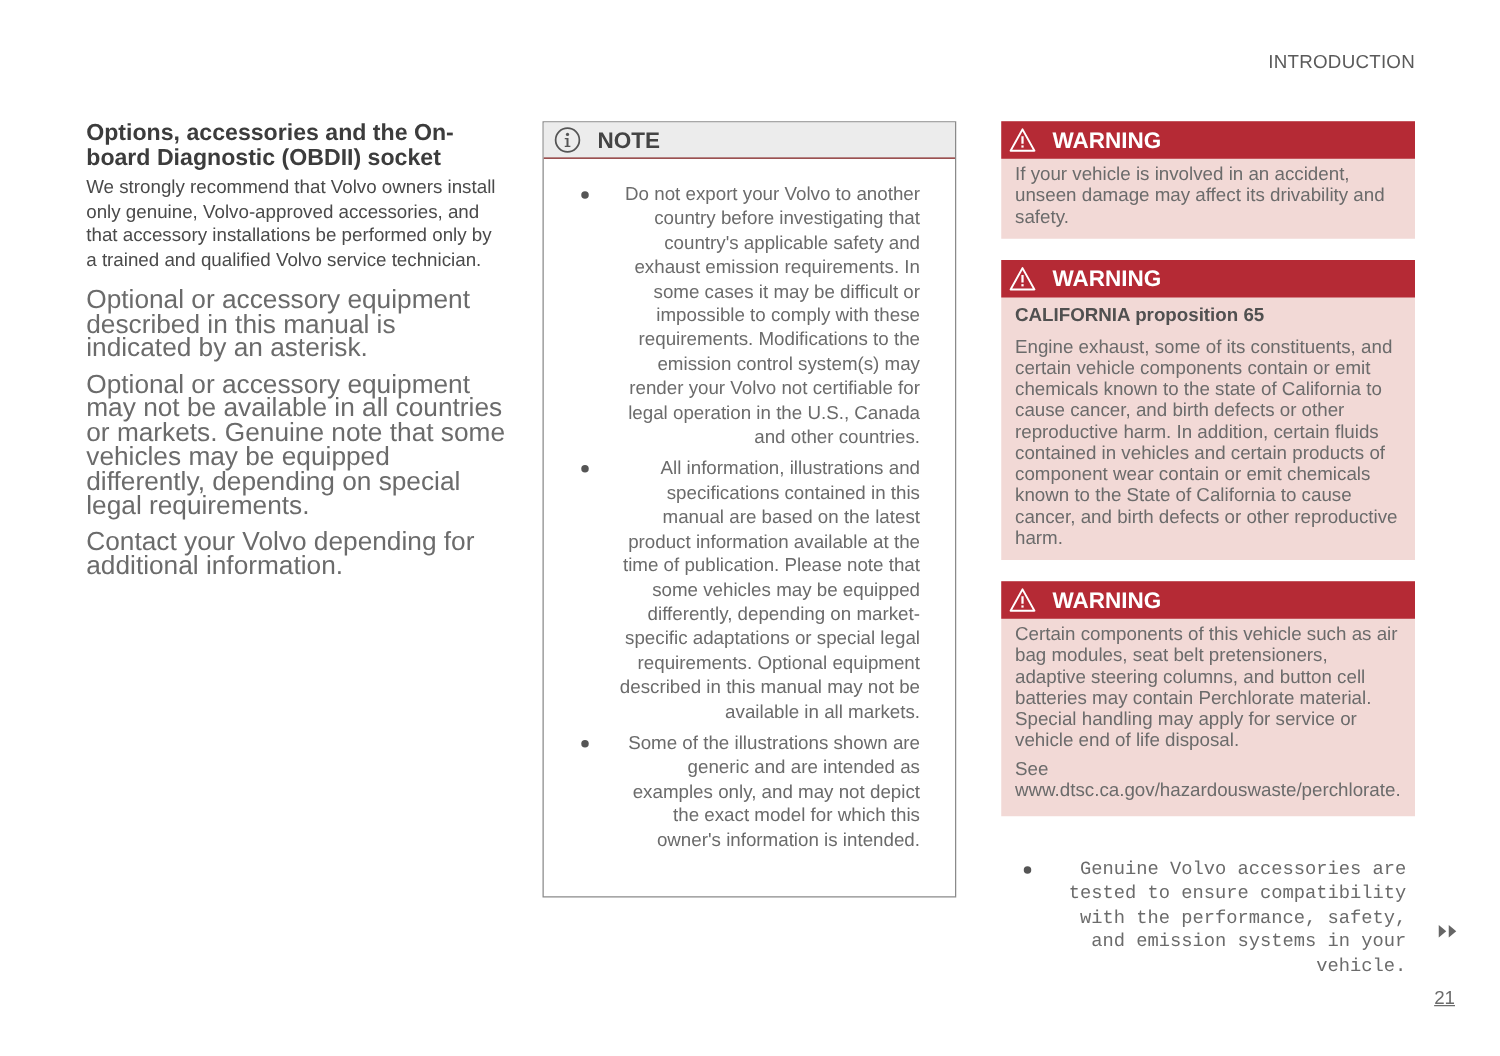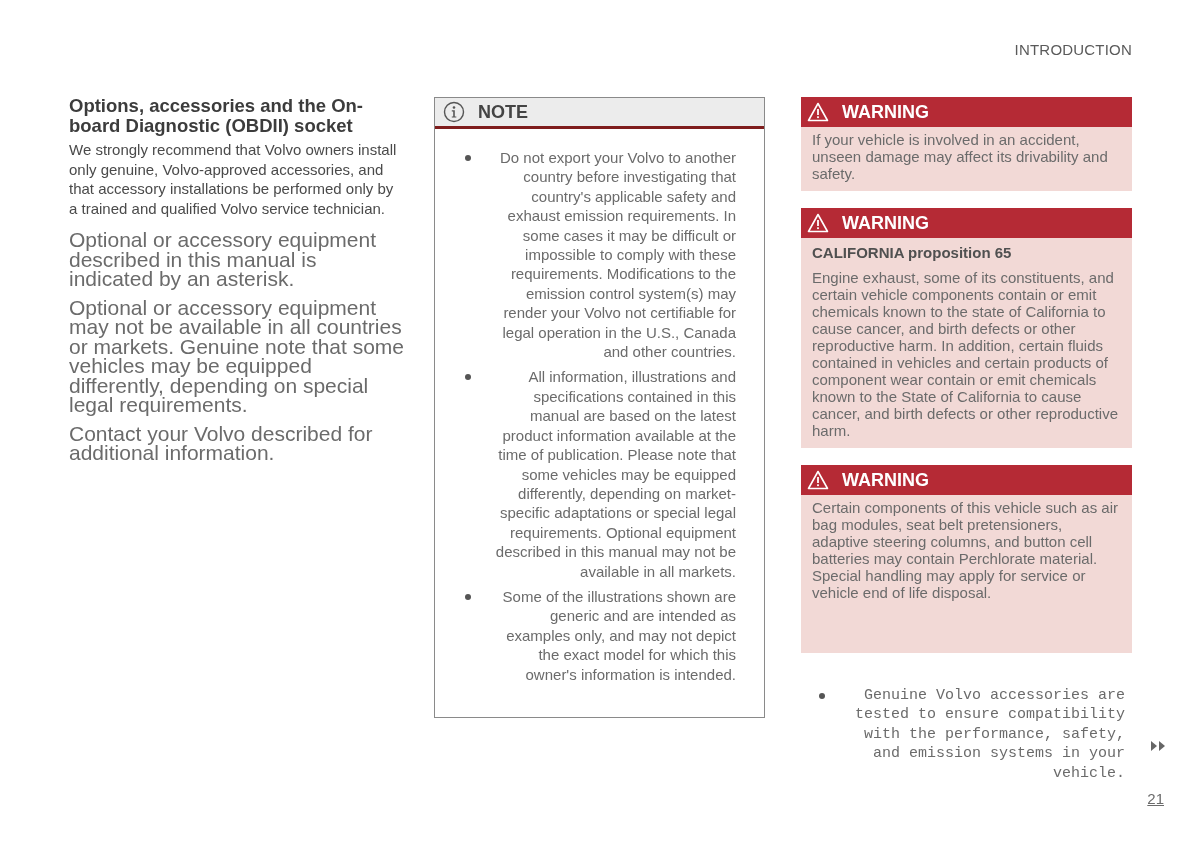--- a/index.html
+++ b/index.html
@@ -18,21 +18,21 @@
     font-weight: bold; color: #3c3c3c;
   }
   .col1 p.lead { margin: 0 0 12px 0; font-size: 15px; line-height: 19.5px; color: #4a4a4a; }
   .col1 p { margin: 0 0 9px 0; font-size: 21px; line-height: 19.5px; color: #6b6b6b; }
 
   .note {
     position: absolute; left: 434px; top: 97px; width: 331px; height: 621px;
     border: 1px solid #8a8a8a; box-sizing: border-box;
   }
   .note-head {
-    height: 28px; background: #ececec; border-bottom: 3px solid #7f1d1d;
+    height: 28px; background: #ececec; border-bottom: 1px solid #7f1d1d;
     display: flex; align-items: center;
   }
   .info-icon { width: 22px; height: 22px; margin-left: 8px; display: inline-block; }
   .note-title { margin-left: 13px; font-weight: bold; font-size: 18px; color: #444; }
   ul.bullets { list-style: none; margin: 16px; padding: 0; text-align: right; }
   .note ul.bullets { padding: 3px 12px 0 12px; }
   ul.bullets li {
     position: relative; padding-left: 28px; font-size: 15px; line-height: 19.4px;
     margin: 0 0 6px 0; color: #6b6b6b;
   }
@@ -63,21 +63,21 @@
 </head>
 <body>
 
 <div class="running-head">INTRODUCTION</div>
 
 <div class="col1">
   <h1>Options, accessories and the On-board Diagnostic (OBDII) socket</h1>
   <p class="lead">We strongly recommend that Volvo owners install only genuine, Volvo-approved accessories, and that accessory installations be performed only by a trained and qualified Volvo service technician.</p>
   <p>Optional or accessory equipment described in this manual is indicated by an asterisk.</p>
   <p>Optional or accessory equipment may not be available in all countries or markets. Genuine note that some vehicles may be equipped differently, depending on special legal requirements.</p>
-  <p>Contact your Volvo described for additional information.</p>
+  <p>Contact your Volvo depending for additional information.</p>
 </div>
 
 <div class="note">
   <div class="note-head">
     <span class="info-icon">
       <svg width="22" height="22" viewBox="0 0 22 22">
         <circle cx="11" cy="11" r="9.5" fill="none" stroke="#555" stroke-width="1.4"></circle>
         <circle cx="11" cy="6.5" r="1.3" fill="#555"></circle>
         <path d="M8.8 9.3 H11.8 V15.5 H13.3 V16.6 H8.8 V15.5 H10.2 V10.4 H8.8 Z" fill="#555"></path>
       </svg>
@@ -130,20 +130,21 @@
       <svg width="22" height="20" viewBox="0 0 22 20">
           <path d="M11 1.5 L20.5 18.5 H1.5 Z" fill="none" stroke="#fff" stroke-width="1.6" stroke-linejoin="round"></path>
           <rect x="10.1" y="7" width="1.8" height="6" fill="#fff"></rect>
           <rect x="10.1" y="14.3" width="1.8" height="1.8" fill="#fff"></rect>
         </svg>
     </span>
     <span class="warn-title">WARNING</span>
   </div>
   <div class="warn-body">
     <p>Certain components of this vehicle such as air bag modules, seat belt pretensioners, adaptive steering columns, and button cell batteries may contain Perchlorate material. Special handling may apply for service or vehicle end of life disposal.</p>
+    <p>See www.dtsc.ca.gov/hazardouswaste/perchlorate.</p>
   </div>
 </div>
 
 <div class="col3-list">
   <ul class="bullets">
     <li><span class="dot"></span><span>Genuine Volvo accessories are tested to ensure compatibility with the performance, safety, and emission systems in your vehicle.</span></li>
   </ul>
 </div>
 
 <span class="next-icon">

